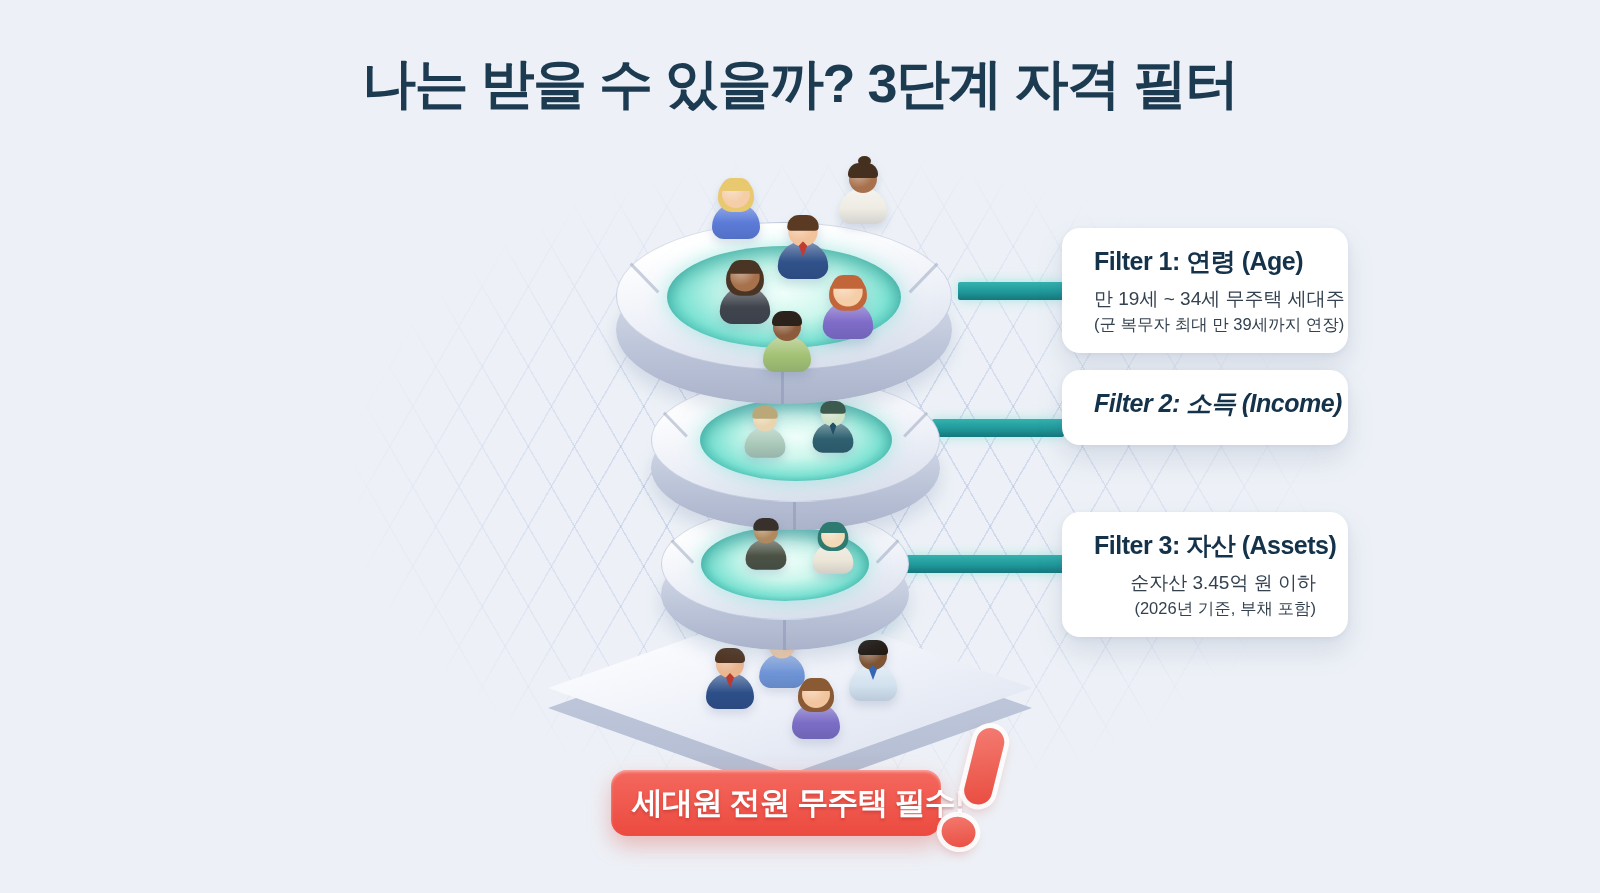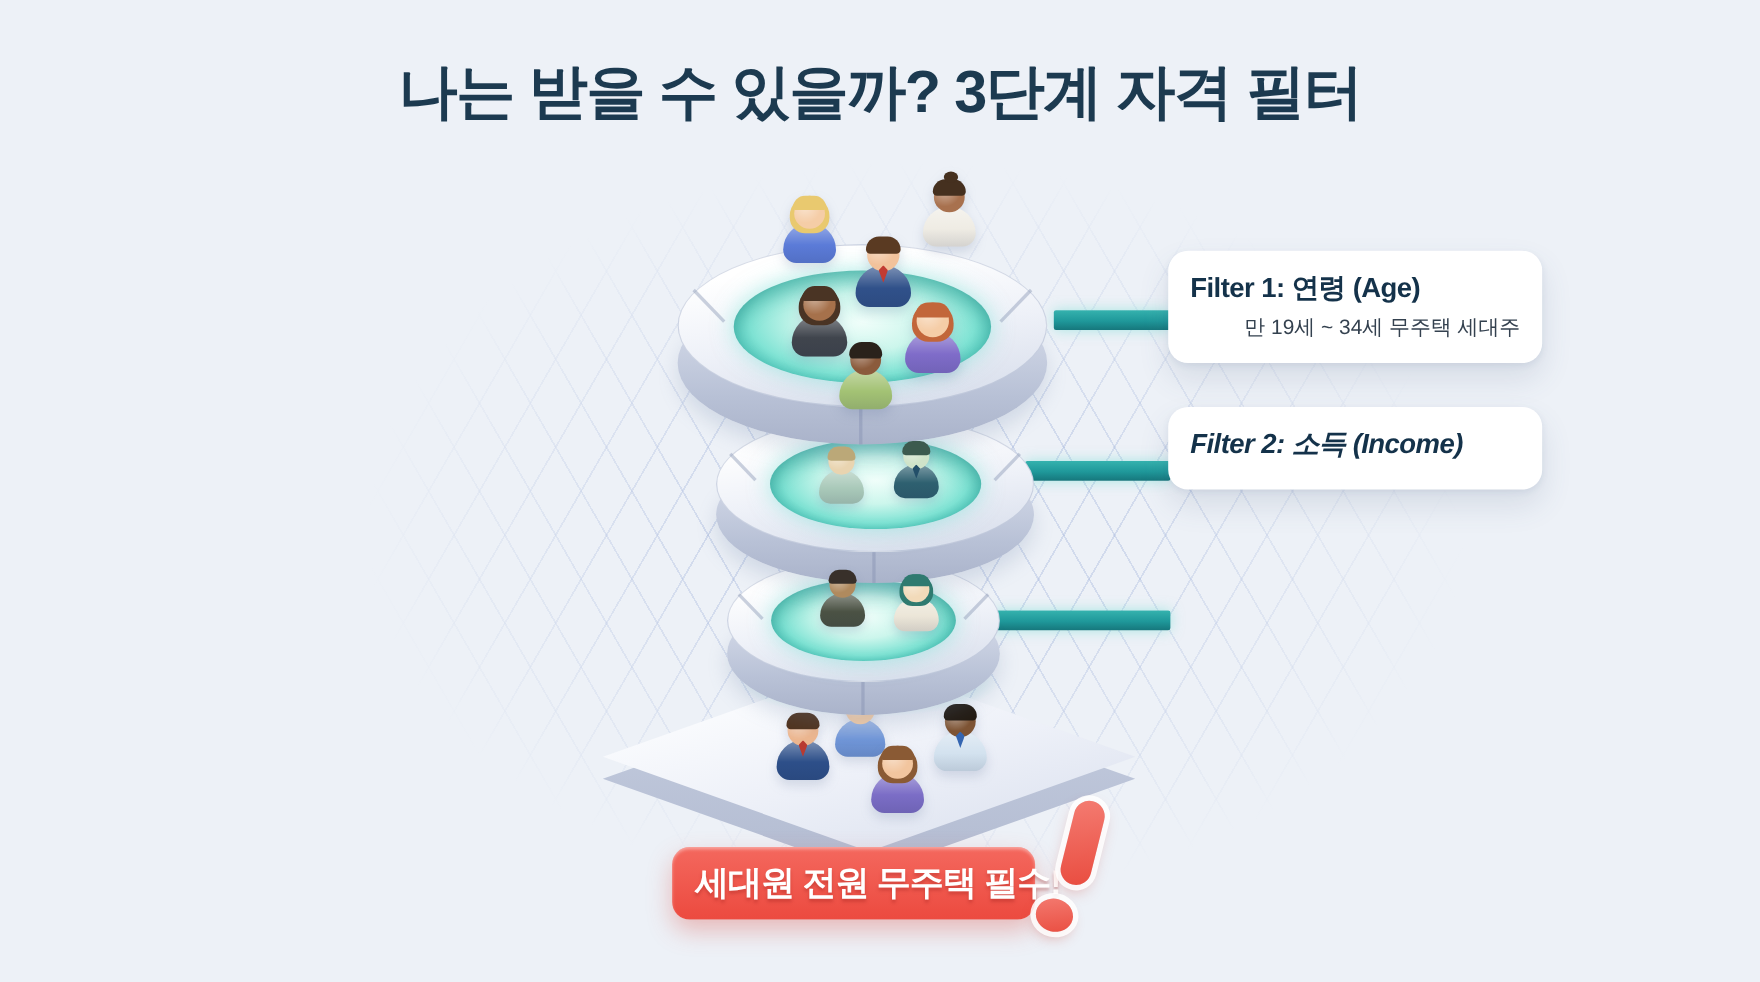--- a/index.html
+++ b/index.html
@@ -66,22 +66,22 @@
   .h-bun   .p-hair{position:absolute;left:13px;top:0;width:30px;height:15px;border-radius:15px 15px 5px 5px;z-index:4;}
   .h-long  .p-hair{position:absolute;left:10px;top:0;width:36px;height:34px;border-radius:18px 18px 14px 14px;z-index:2;}
   .p-fringe{position:absolute;left:13px;top:0;width:30px;height:13px;border-radius:15px 15px 3px 3px;
     background:var(--hair);z-index:4;}
   .p-bun{position:absolute;left:23px;top:-7px;width:13px;height:10px;border-radius:50%;
     background:var(--hair);z-index:4;}
   .p-tie{position:absolute;left:24px;top:25px;width:8px;height:15px;background:var(--tie);
     clip-path:polygon(50% 0,100% 28%,50% 100%,0 28%);z-index:3;}
 
   
-  .card{position:absolute;left:1062px;width:340px;box-sizing:border-box;
-    background:#ffffff;border-radius:18px;padding:17px 20px;
+  .card{position:absolute;left:1062px;width:286px;box-sizing:border-box;
+    background:#ffffff;border-radius:18px;padding:17px 32px;
     box-shadow:0 14px 28px rgba(70,90,130,.14), 0 2px 6px rgba(70,90,130,.08);}
   .card-1{top:228px;} .card-2{top:370px;font-style:italic;} .card-3{top:512px;}
   .card-title{margin:0 0 8px;font-size:25px;font-weight:800;letter-spacing:-.5px;
     color:var(--card-title,#14324a);white-space:nowrap;}
   .card-line{margin:0;font-size:19px;line-height:1.42;color:var(--card-text,#34414f);white-space:nowrap;text-align:right;}
   .card-line-sub{font-size:16.5px;}
 
   
   .badge{position:absolute;left:611px;top:770px;width:330px;height:66px;border-radius:16px;
     background:linear-gradient(180deg,#f4685e 0%,var(--badge-red,#ec4a3f) 100%);
@@ -217,26 +217,32 @@
         <div class="p-hair"></div>
         <div class="p-fringe"></div>
         <div class="p-head"></div>
         <div class="p-body"></div>
       </div>
     </div>
 
   <section class="card card-1">
     <h2 class="card-title">Filter 1: 연령 (Age)</h2>
     <p class="card-line">만 19세 ~ 34세 무주택 세대주</p>
+    <p class="card-line card-line-sub">(군 복무자 최대 만 39세까지 연장)</p>
   </section>
 
   <section class="card card-2">
     <h2 class="card-title">Filter 2: 소득 (Income)</h2>
   </section>
 
+  <section class="card card-3">
+    <h2 class="card-title">Filter 3: 자산 (Assets)</h2>
+    <p class="card-line">순자산 3.45억 원 이하</p>
+    <p class="card-line card-line-sub">(2026년 기준, 부채 포함)</p>
+  </section>
 
   <div class="badge">
     <span class="badge-text">세대원 전원 무주택 필수!</span>
   </div>
   <div class="excl">
     <div class="excl-bar"></div>
     <div class="excl-dot"></div>
   </div>
 </div>
 

